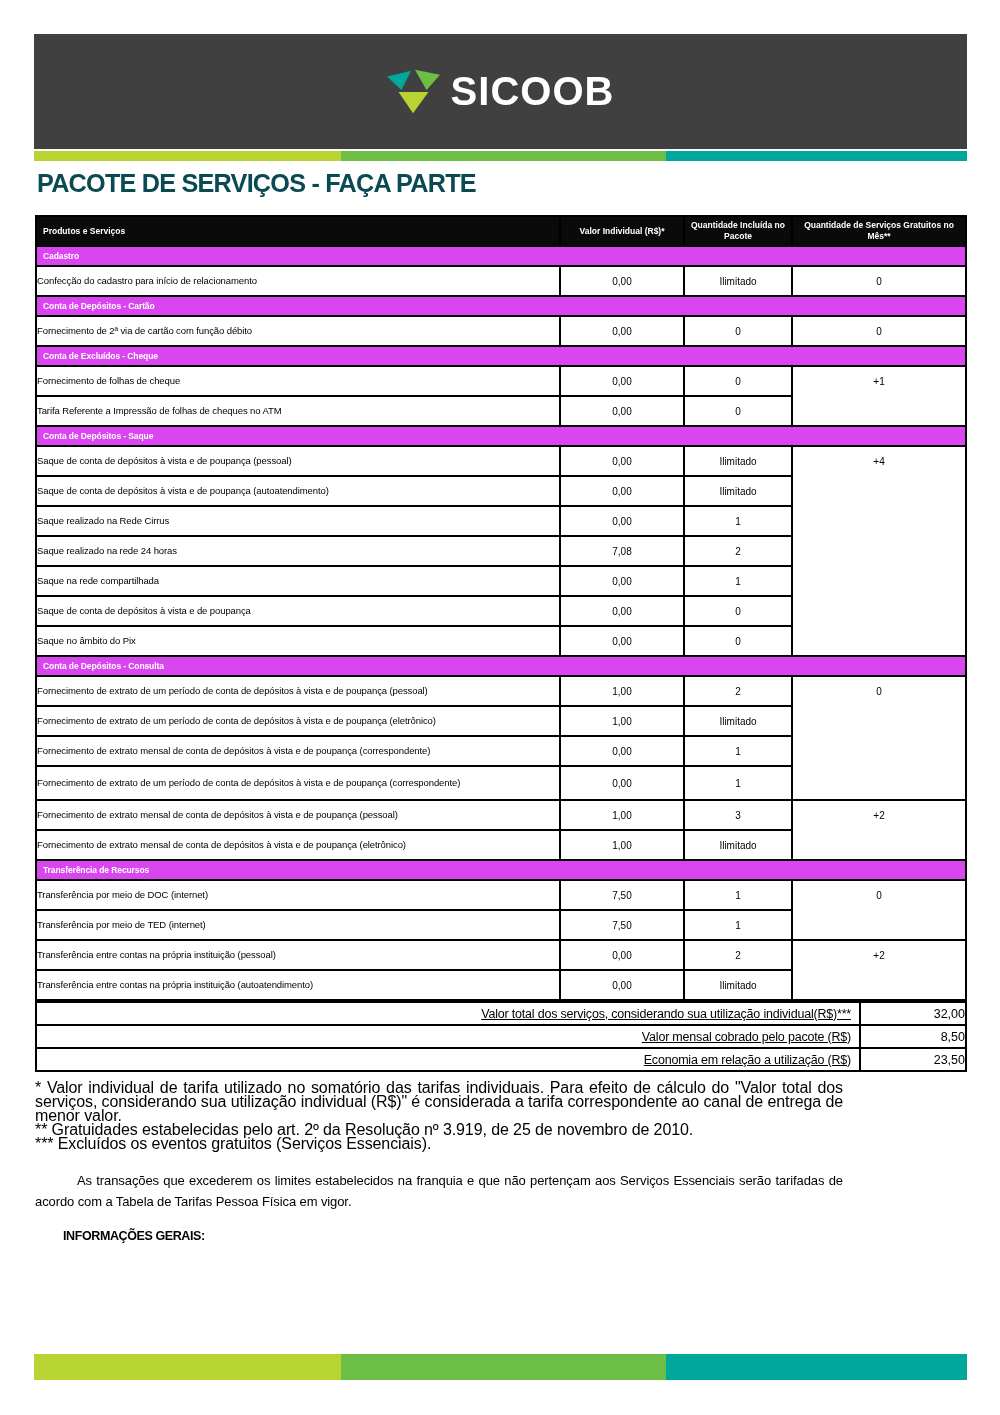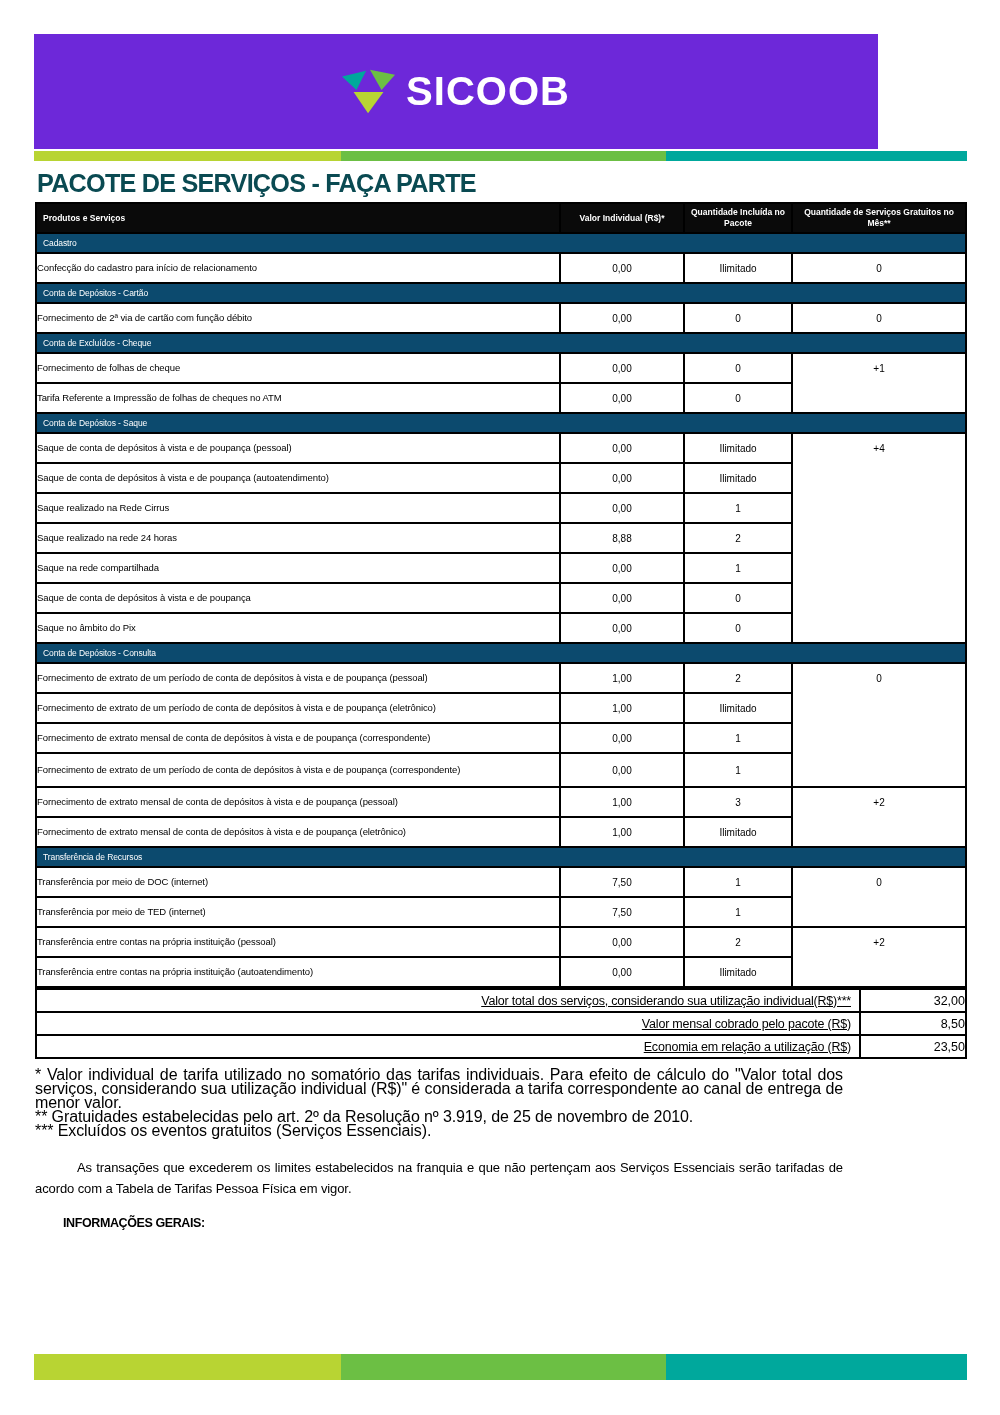--- a/index.html
+++ b/index.html
@@ -1,47 +1,47 @@
 <!DOCTYPE html>
 <html><head>
 <meta charset="utf-8">
 <style>
   * { margin:0; padding:0; box-sizing:border-box; }
   html,body { width:1000px; height:1415px; background:#ffffff;
     font-family:"Liberation Sans", sans-serif; color:#000; position:relative; }
 
   
-  .header-band { position:absolute; left:34px; top:34px; width:844px; height:115px;
-    background:#6d28d9; display:flex; align-items:center; justify-content:center; }
+  .header-band { position:absolute; left:34px; top:34px; width:933px; height:115px;
+    background:#404040; display:flex; align-items:center; justify-content:center; }
   .logo-wrap { display:flex; align-items:center; gap:10px; }
   .logo-text { color:#ffffff; font-weight:bold; font-size:40px; letter-spacing:1px; }
 
   
   .stripe { position:absolute; left:34px; width:933px; display:flex; }
   .stripe-top { top:151px; height:10px; }
   .stripe-bottom { top:1354px; height:26px; }
   .seg-lime  { width:307px; background:#b8d433; }
   .seg-green { width:325px; background:#6cbf44; }
   .seg-teal  { width:301px; background:#00a89c; }
 
   
   .page-title { position:absolute; left:37px; top:168px; font-size:26px; font-weight:bold;
     color:#0a4a52; letter-spacing:-0.8px; transform:scaleX(0.97); transform-origin:left; }
 
   
-  .content { position:absolute; left:35px; top:202px; width:808px; }
+  .content { position:absolute; left:35px; top:215px; width:808px; }
 
   table { border-collapse:collapse; width:930px; table-layout:fixed; }
   td, th { border:2px solid #000; overflow:hidden; }
 
   .main-table th { background:#0a0a0a; color:#fff; font-size:8.5px; font-weight:bold;
     height:30px; text-align:center; line-height:1.25; padding:0 4px; }
   .main-table th.h-first { text-align:left; padding-left:6px; }
 
-  .section-row td { background:#0c4a6e; color:#fff; font-weight:normal; font-size:8.5px;
+  .section-row td { background:#d946ef; color:#fff; font-weight:bold; font-size:8.5px;
     height:20px; text-align:left; padding-left:6px; letter-spacing:-0.1px; }
 
   .dr td  { height:30px; }
   .dr2 td { height:34px; }
   td.lbl { font-size:9.5px; text-align:left; letter-spacing:-0.1px; line-height:1.2; }
   td.val { font-size:10px; text-align:center; }
   td.free { font-size:10px; text-align:center; vertical-align:top; padding-top:9px; }
 
   .totals-table td { height:23px; font-size:12.5px; }
   .totals-table td.t-label { text-align:right; padding-right:8px; width:824px; letter-spacing:-0.2px;text-decoration:underline; }
@@ -144,21 +144,21 @@
       <td class="val">0,00</td>
       <td class="val">Ilimitado</td>
     </tr>
     <tr class="dr">
       <td class="lbl">Saque realizado na Rede Cirrus</td>
       <td class="val">0,00</td>
       <td class="val">1</td>
     </tr>
     <tr class="dr">
       <td class="lbl">Saque realizado na rede 24 horas</td>
-      <td class="val">8,88</td>
+      <td class="val">7,08</td>
       <td class="val">2</td>
     </tr>
     <tr class="dr">
       <td class="lbl">Saque na rede compartilhada</td>
       <td class="val">0,00</td>
       <td class="val">1</td>
     </tr>
     <tr class="dr">
       <td class="lbl">Saque de conta de depósitos à vista e de poupança</td>
       <td class="val">0,00</td>

